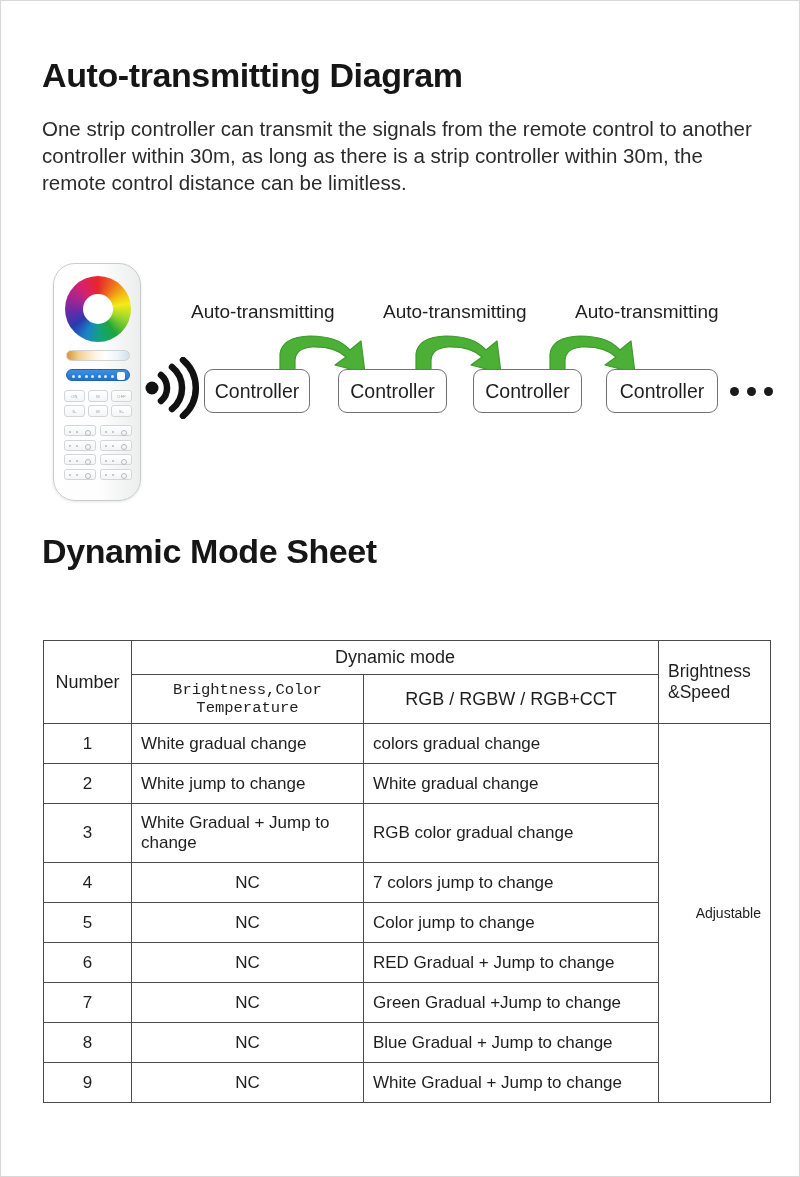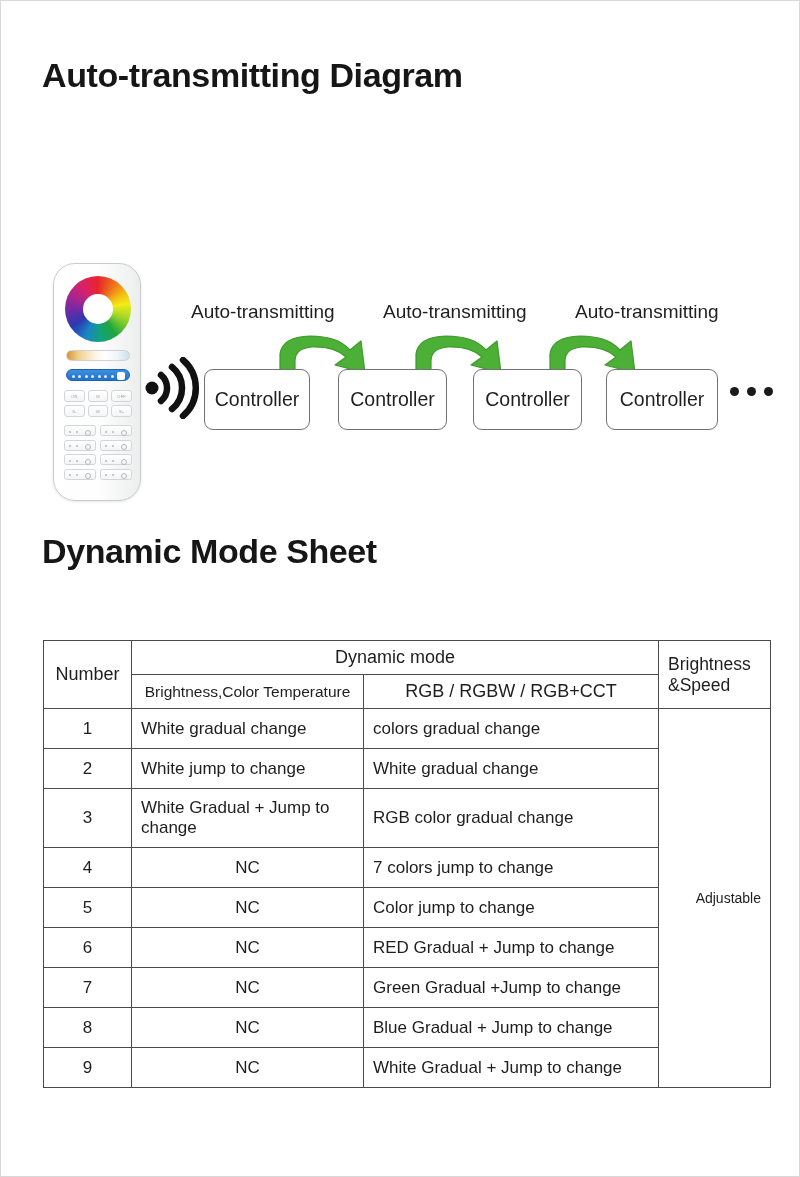--- a/index.html
+++ b/index.html
@@ -210,21 +210,21 @@
   #wifi-icon {
     position: absolute;
     left: 143px; top: 108px;
     width: 60px; height: 62px;
   }
 
   
   .ctrl-box {
     position: absolute;
     top: 120px;
-    height: 61px;
+    height: 44px;
     border: 1.4px solid #6f7377;
     border-radius: 9px;
     background: #ffffff;
     display: flex;
     align-items: center;
     justify-content: center;
     font-size: 19.5px;
     color: #1f1f1f;
   }
   #ctrl-1 { left: 203px; width: 106px; }
@@ -287,38 +287,39 @@
     padding: 6px 9px;
     font-weight: normal;
     vertical-align: middle;
   }
   .col-num   { width: 88px;  text-align: center; }
   .col-bct   { width: 232px; }
   .col-rgb   { width: 295px; }
   .col-bs    { width: 112px; }
 
   .th-center { text-align: center; font-size: 18px; }
-  .th-bct    { text-align: center; font-size: 15.5px; }
+  .th-bct    { text-align: center; font-size: 15.5px; font-family: Liberation Mono, monospace; }
   .th-rgb    { text-align: center; font-size: 18px; }
   .th-bs     { text-align: left; font-size: 17.5px; line-height: 21px; }
 
   .cell-text { text-align: left; }
   .cell-nc   { text-align: center; }
   .cell-adj  { text-align: right; font-size: 14px; }
 
   .row-h { height: 40px; }
   .row-tall { height: 59px; }
 </style>
 </head>
 <body>
 
 <div id="page">
 
   <h1 class="h1" id="title-auto">Auto-transmitting Diagram</h1>
 
+  <p id="intro-paragraph">One strip controller can transmit the signals from the remote control to another controller within 30m, as long as there is a strip controller within 30m, the remote control distance can be limitless.</p>
 
   <div id="diagram">
 
     <div id="remote">
       <div class="color-wheel">
         <div class="wheel-dot"></div>
       </div>
       <div class="cct-slider"></div>
       <div class="blue-slider">
         <div class="pips">

